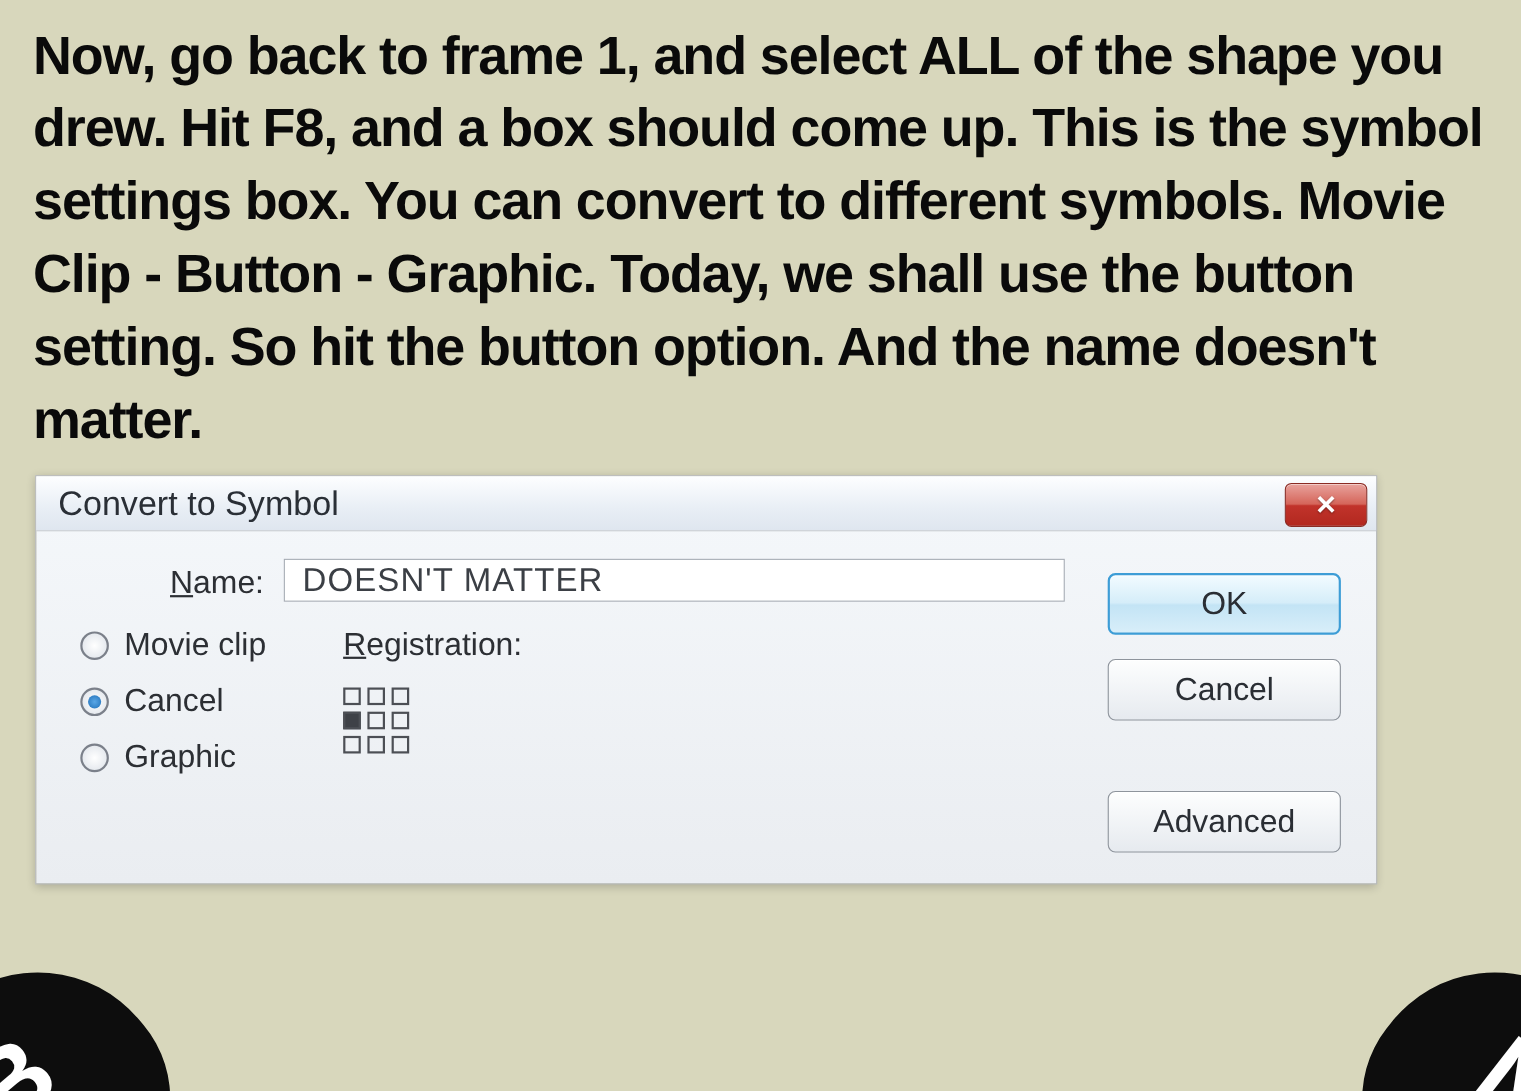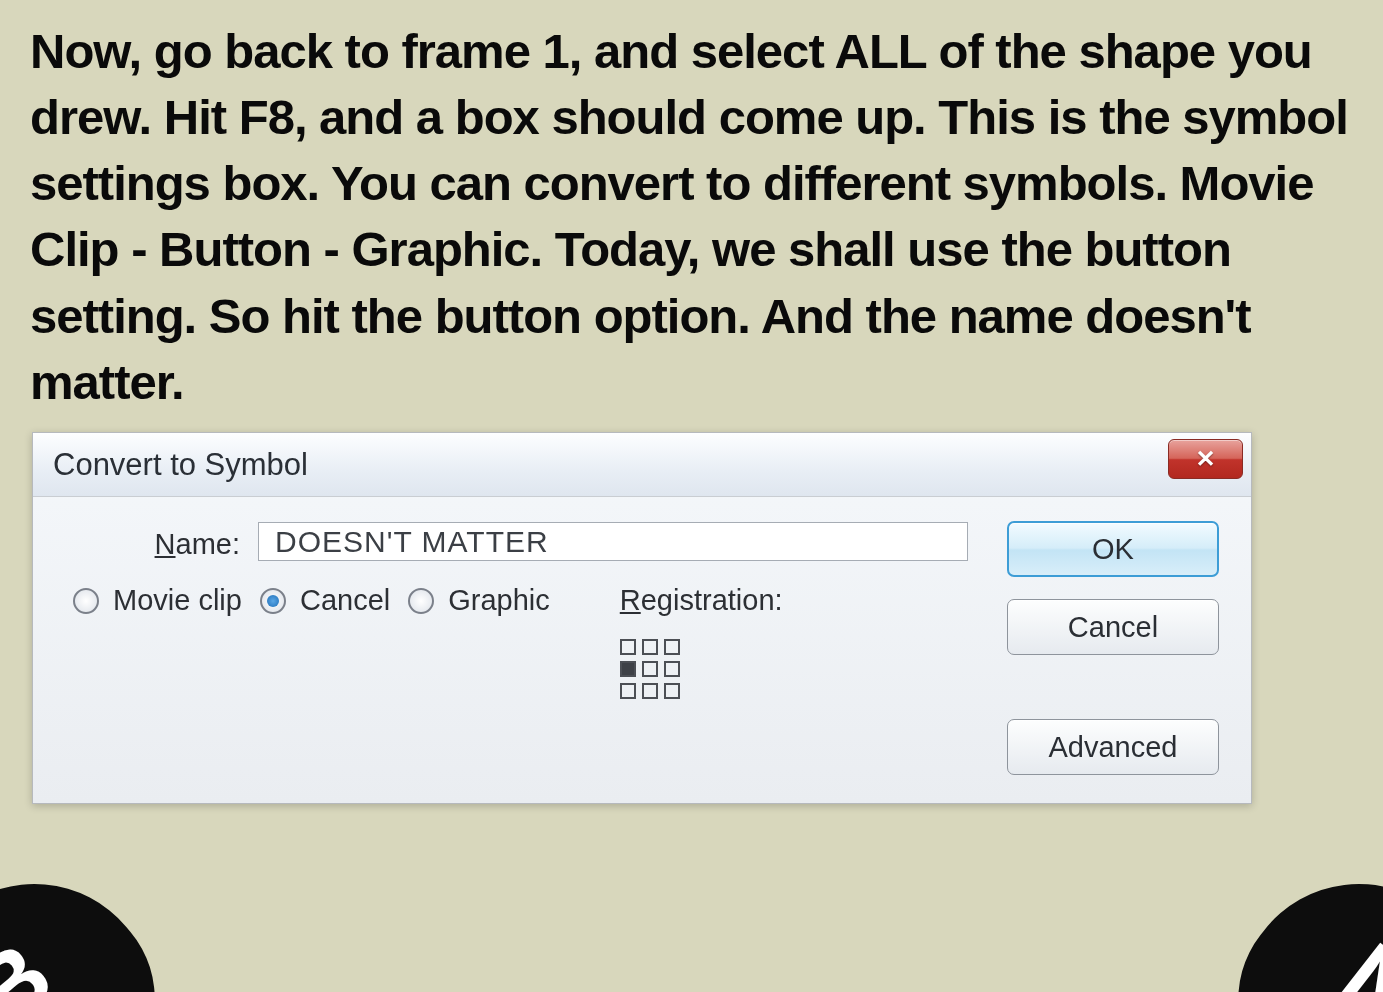--- a/index.html
+++ b/index.html
@@ -25,21 +25,21 @@
       position: absolute;
       left: 32px;
       top: 432px;
       width: 1220px;
       height: 372px;
       background: linear-gradient(#f5f8fb, #eaedf1);
       border: 1px solid #b6b9bd;
       box-shadow: 0 2px 8px rgba(0,0,0,0.2);
     }
     .dialog-titlebar {
-      height: 64px;
+      height: 50px;
       background: linear-gradient(#fdfeff, #e8eef5 60%, #dfe6ef);
       border-bottom: 1px solid #c9cdd2;
       display: flex;
       align-items: center;
       padding: 0 10px 0 20px;
       font-size: 31px;
       color: #2a2f36;
       position: relative;
     }
     .title-text { flex: 1; }
@@ -91,21 +91,21 @@
       color: #3b3f45;
       outline: none;
     }
     .type-row {
       display: flex;
       align-items: flex-start;
       margin-top: 10px;
     }
     .radio-stack {
       display: flex;
-      flex-direction: row;
+      flex-direction: column;
       gap: 18px;
     }
     .radio-item {
       display: flex;
       align-items: center;
       gap: 14px;
     }
     .radio {
       width: 26px;
       height: 26px;

